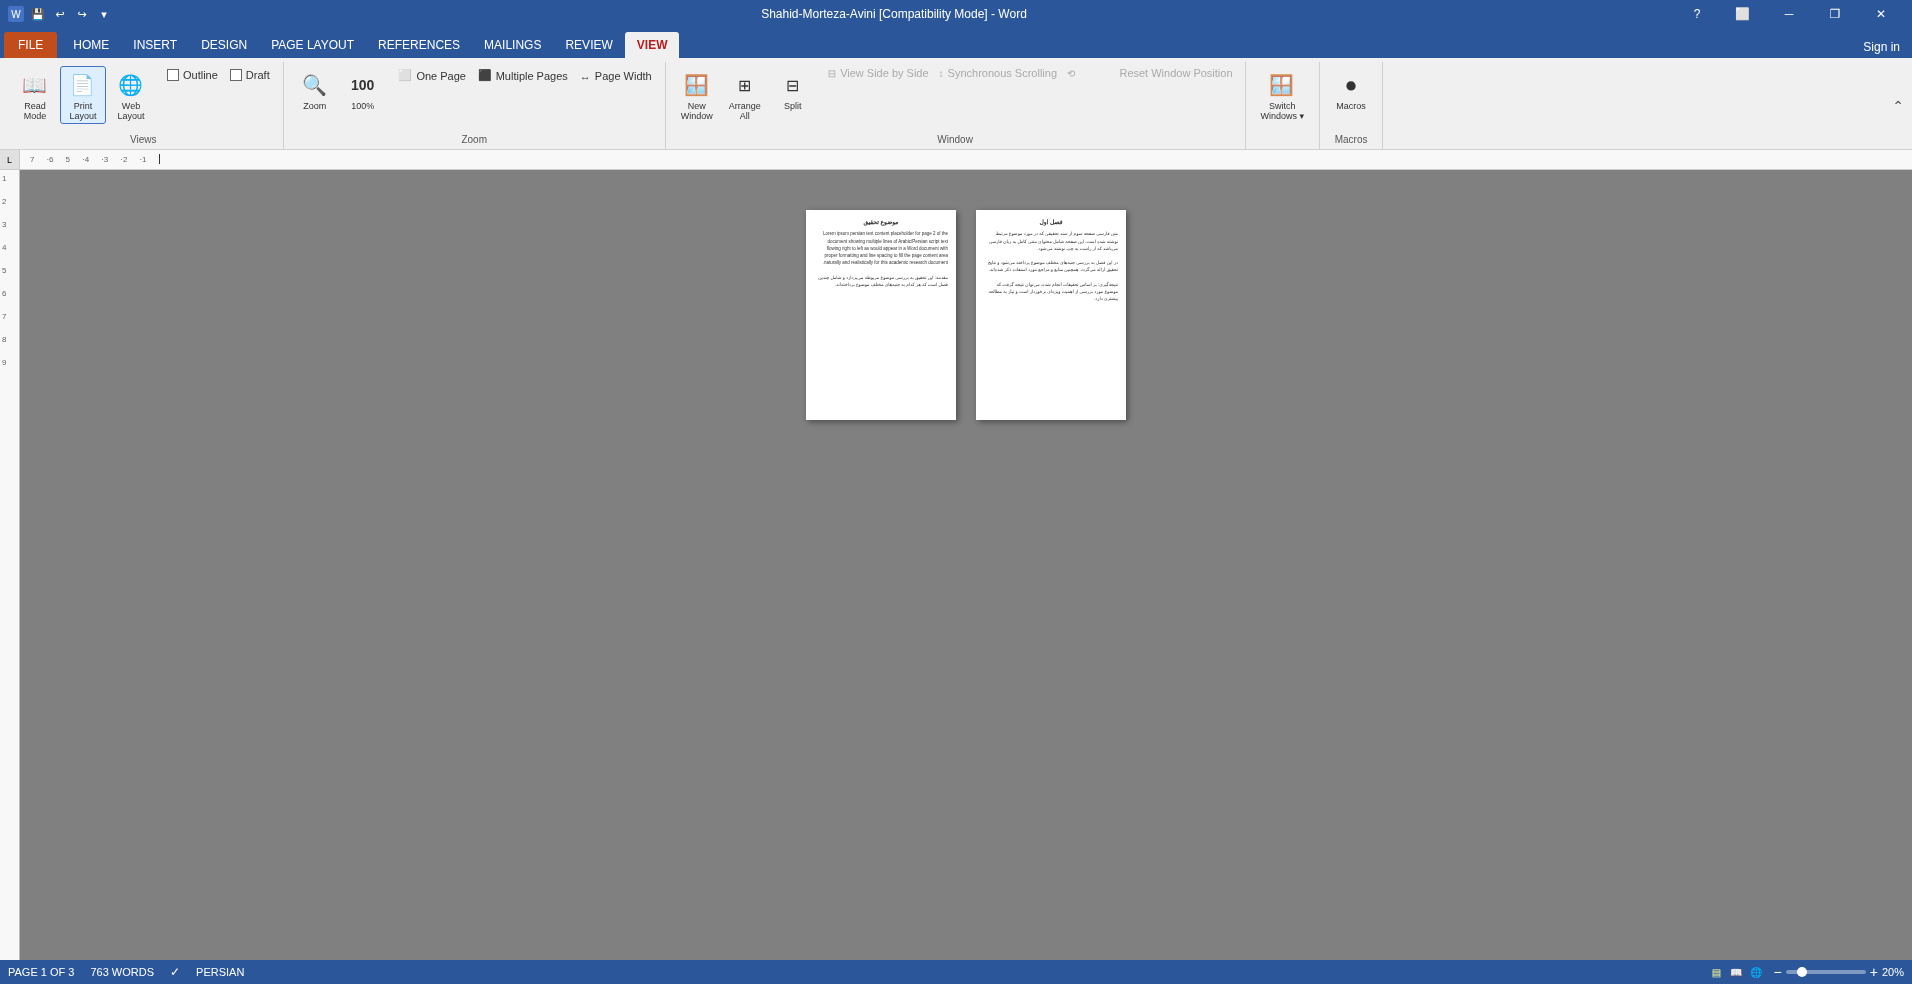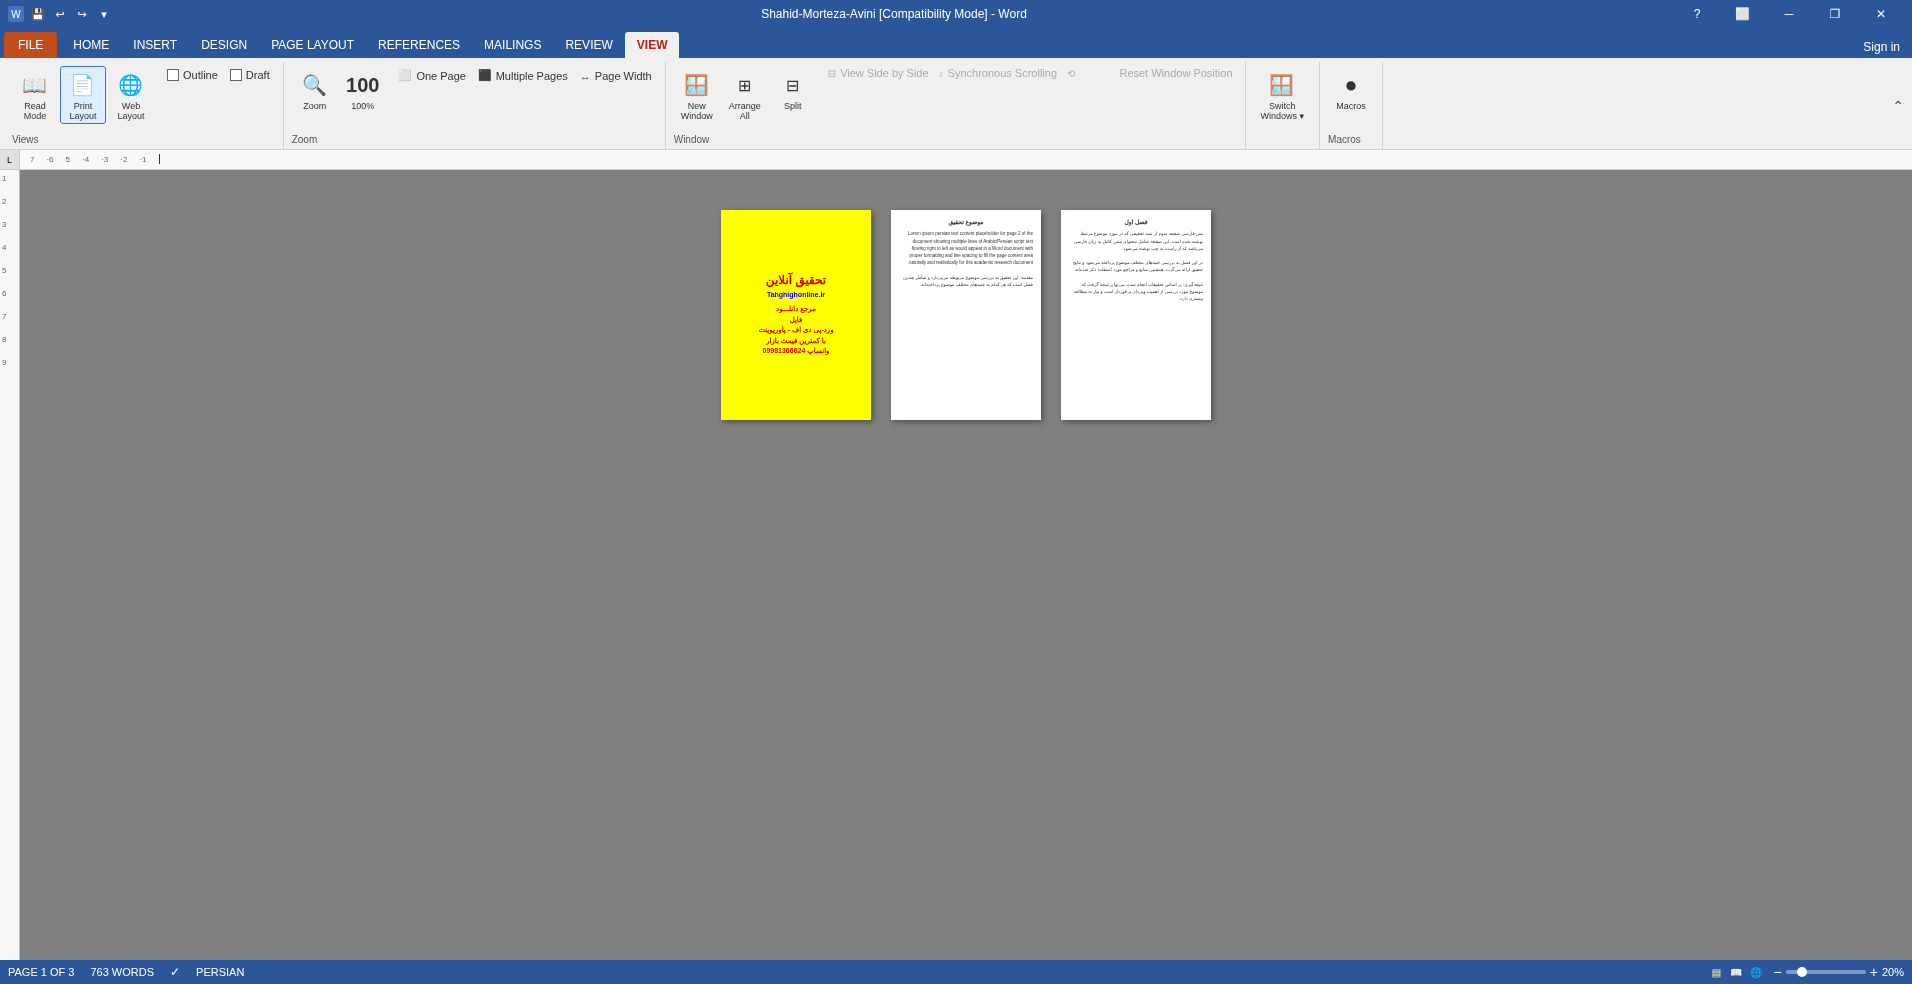--- a/index.html
+++ b/index.html
@@ -62,20 +62,21 @@
       flex-direction: column;
       align-items: flex-start;
       padding: 4px 8px;
       border-right: 1px solid #d0d0d0;
       position: relative;
     }
     .ribbon-group:last-child { border-right: none; }
     .ribbon-group-label {
       font-size: 10px;
       color: #555;
+      text-align: center;
       width: 100%;
       margin-top: auto;
       padding-top: 2px;
     }
     .ribbon-group-content { display: flex; align-items: flex-start; flex: 1; gap: 4px; }
     .ribbon-btn {
       display: flex; flex-direction: column; align-items: center;
       cursor: pointer; padding: 2px 6px; border-radius: 3px;
       border: 1px solid transparent; min-width: 40px;
       font-size: 10px; color: #333;
@@ -227,21 +228,21 @@
 
 
   <div class="ribbon-group">
     <div class="ribbon-group-content">
       <div style="display:flex;gap:2px;align-items:flex-start;">
         <div class="ribbon-btn">
           <div class="ribbon-btn-icon">🔍</div>
           <div class="ribbon-btn-label">Zoom</div>
         </div>
         <div class="ribbon-btn">
-          <div class="ribbon-btn-icon" style="font-size:20px;font-weight:bold;">100</div>
+          <div class="ribbon-btn-icon" style="font-size:14px;font-weight:bold;">100</div>
           <div class="ribbon-btn-label">100%</div>
         </div>
       </div>
       <div class="ribbon-small-group" style="margin-left:4px;">
         <div class="ribbon-small-btn">
           <span>⬜</span>
           <span>One Page</span>
         </div>
         <div class="ribbon-small-btn">
           <span>⬛</span>
@@ -343,33 +344,20 @@
         <span>6</span>
         <span>7</span>
         <span>8</span>
         <span>9</span>
     </div>
   </div>
 
   <div class="doc-area">
     <div class="pages-container">
 
-      <div class="page">
-        <div class="page1-content">
-          <div class="page1-title">تحقیق آنلاین</div>
-          <div class="page1-website">Tahghighonline.ir</div>
-          <div class="page1-body">
-            مرجع دانلـــود<br>
-            فایل<br>
-            ورد-پی دی اف - پاورپوینت<br>
-            با کمترین قیمت بازار<br>
-            واتساپ 09981366624
-          </div>
-        </div>
-      </div>
 
       <div class="page">
         <div class="page-content" style="direction:rtl;text-align:right;">
           <div style="text-align:center;font-weight:bold;margin-bottom:4px;font-size:6px;">موضوع تحقیق</div>
           <div style="font-size:4.5px;line-height:1.6;">
             Lorem ipsum persian text content placeholder for page 2 of the document showing multiple lines of Arabic/Persian script text flowing right to left as would appear in a Word document with proper formatting and line spacing to fill the page content area naturally and realistically for this academic research document.
             <br><br>
             مقدمه: این تحقیق به بررسی موضوع مربوطه می‌پردازد و شامل چندین فصل است که هر کدام به جنبه‌های مختلف موضوع پرداخته‌اند.
           </div>
         </div>

